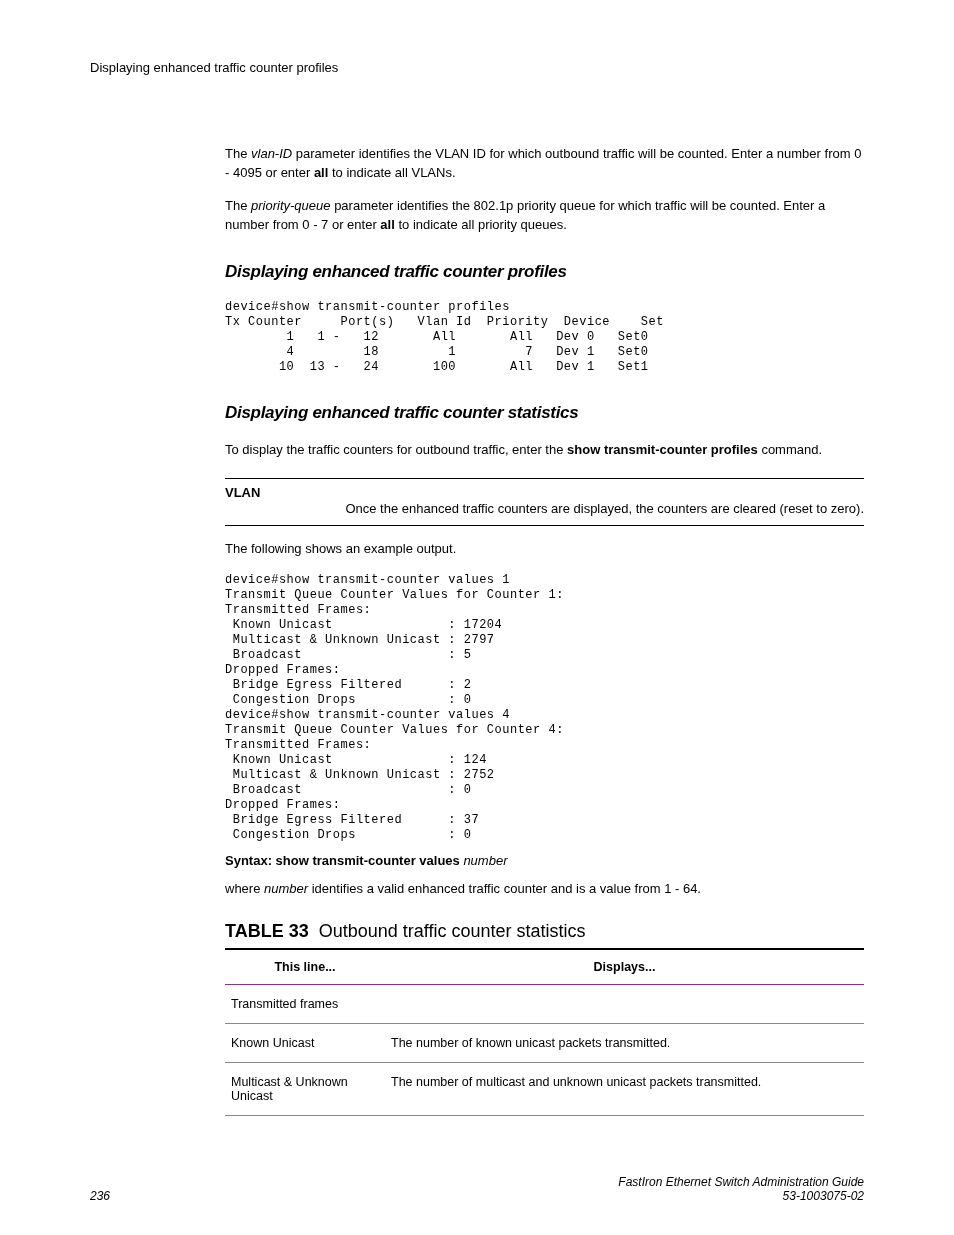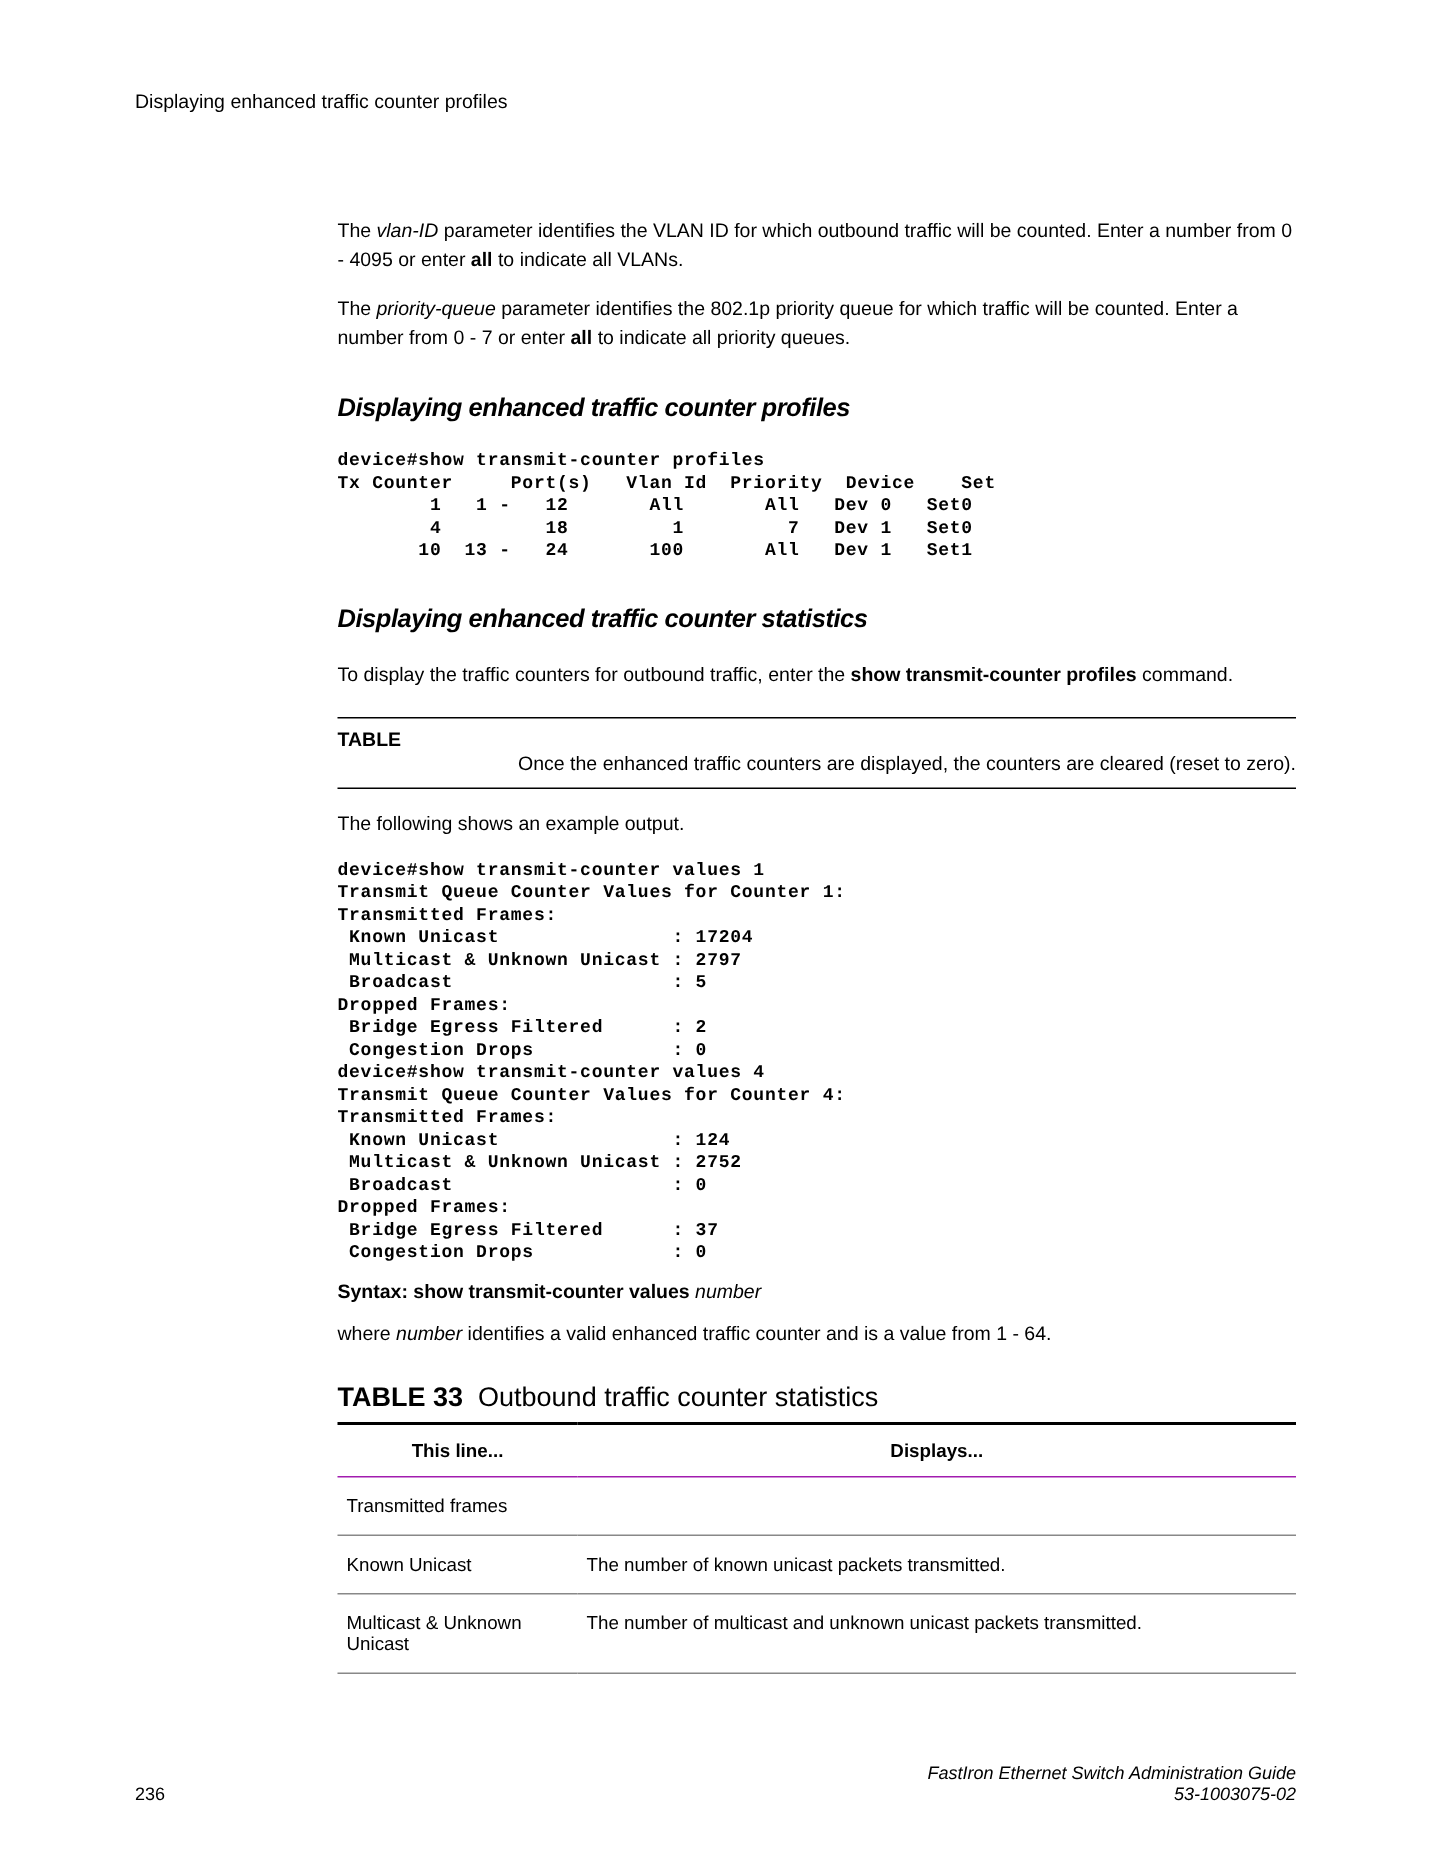--- a/index.html
+++ b/index.html
@@ -36,21 +36,20 @@
     margin-bottom: 18px;
     letter-spacing: -0.3px;
   }
   pre.cli {
     font-family: "Courier New", Courier, monospace;
     font-size: 12px;
     line-height: 1.25;
     white-space: pre;
     margin: 10px 0 10px 0;
     letter-spacing: 0.5px;
-    font-weight: bold;
   }
   .note-block {
     border-top: 1.5px solid #000;
     border-bottom: 1.5px solid #000;
     padding: 6px 0;
     margin: 18px 0 14px 0;
   }
   .note-label {
     font-weight: bold;
     font-size: 13px;
@@ -93,20 +92,21 @@
     position: absolute;
     bottom: 32px;
     left: 90px;
     right: 90px;
     display: flex;
     justify-content: space-between;
     align-items: flex-end;
     font-size: 12px;
   }
   .footer .page-num {
+    font-style: italic;
     font-weight: normal;
   }
   .footer .doc-title {
     text-align: right;
     font-style: italic;
   }
 </style>
 </head>
 <body>
 
@@ -131,21 +131,21 @@
         4         18         1         7   Dev 1   Set0
        10  13 -   24       100       All   Dev 1   Set1</pre>
 
   <h2 class="section">Displaying enhanced traffic counter statistics</h2>
 
   <p class="para">
     <span>To display the traffic counters for outbound traffic, enter the </span><span class="bold">show transmit-counter profiles</span><span> command.</span>
   </p>
 
   <div class="note-block">
-    <div class="note-label">TABLE</div>
+    <div class="note-label">VLAN</div>
     <div class="note-text">Once the enhanced traffic counters are displayed, the counters are cleared (reset to zero).</div>
   </div>
 
   <p class="para">The following shows an example output.</p>
 
   <pre class="cli">device#show transmit-counter values 1
 Transmit Queue Counter Values for Counter 1:
 Transmitted Frames:
  Known Unicast               : 17204
  Multicast &amp; Unknown Unicast : 2797

